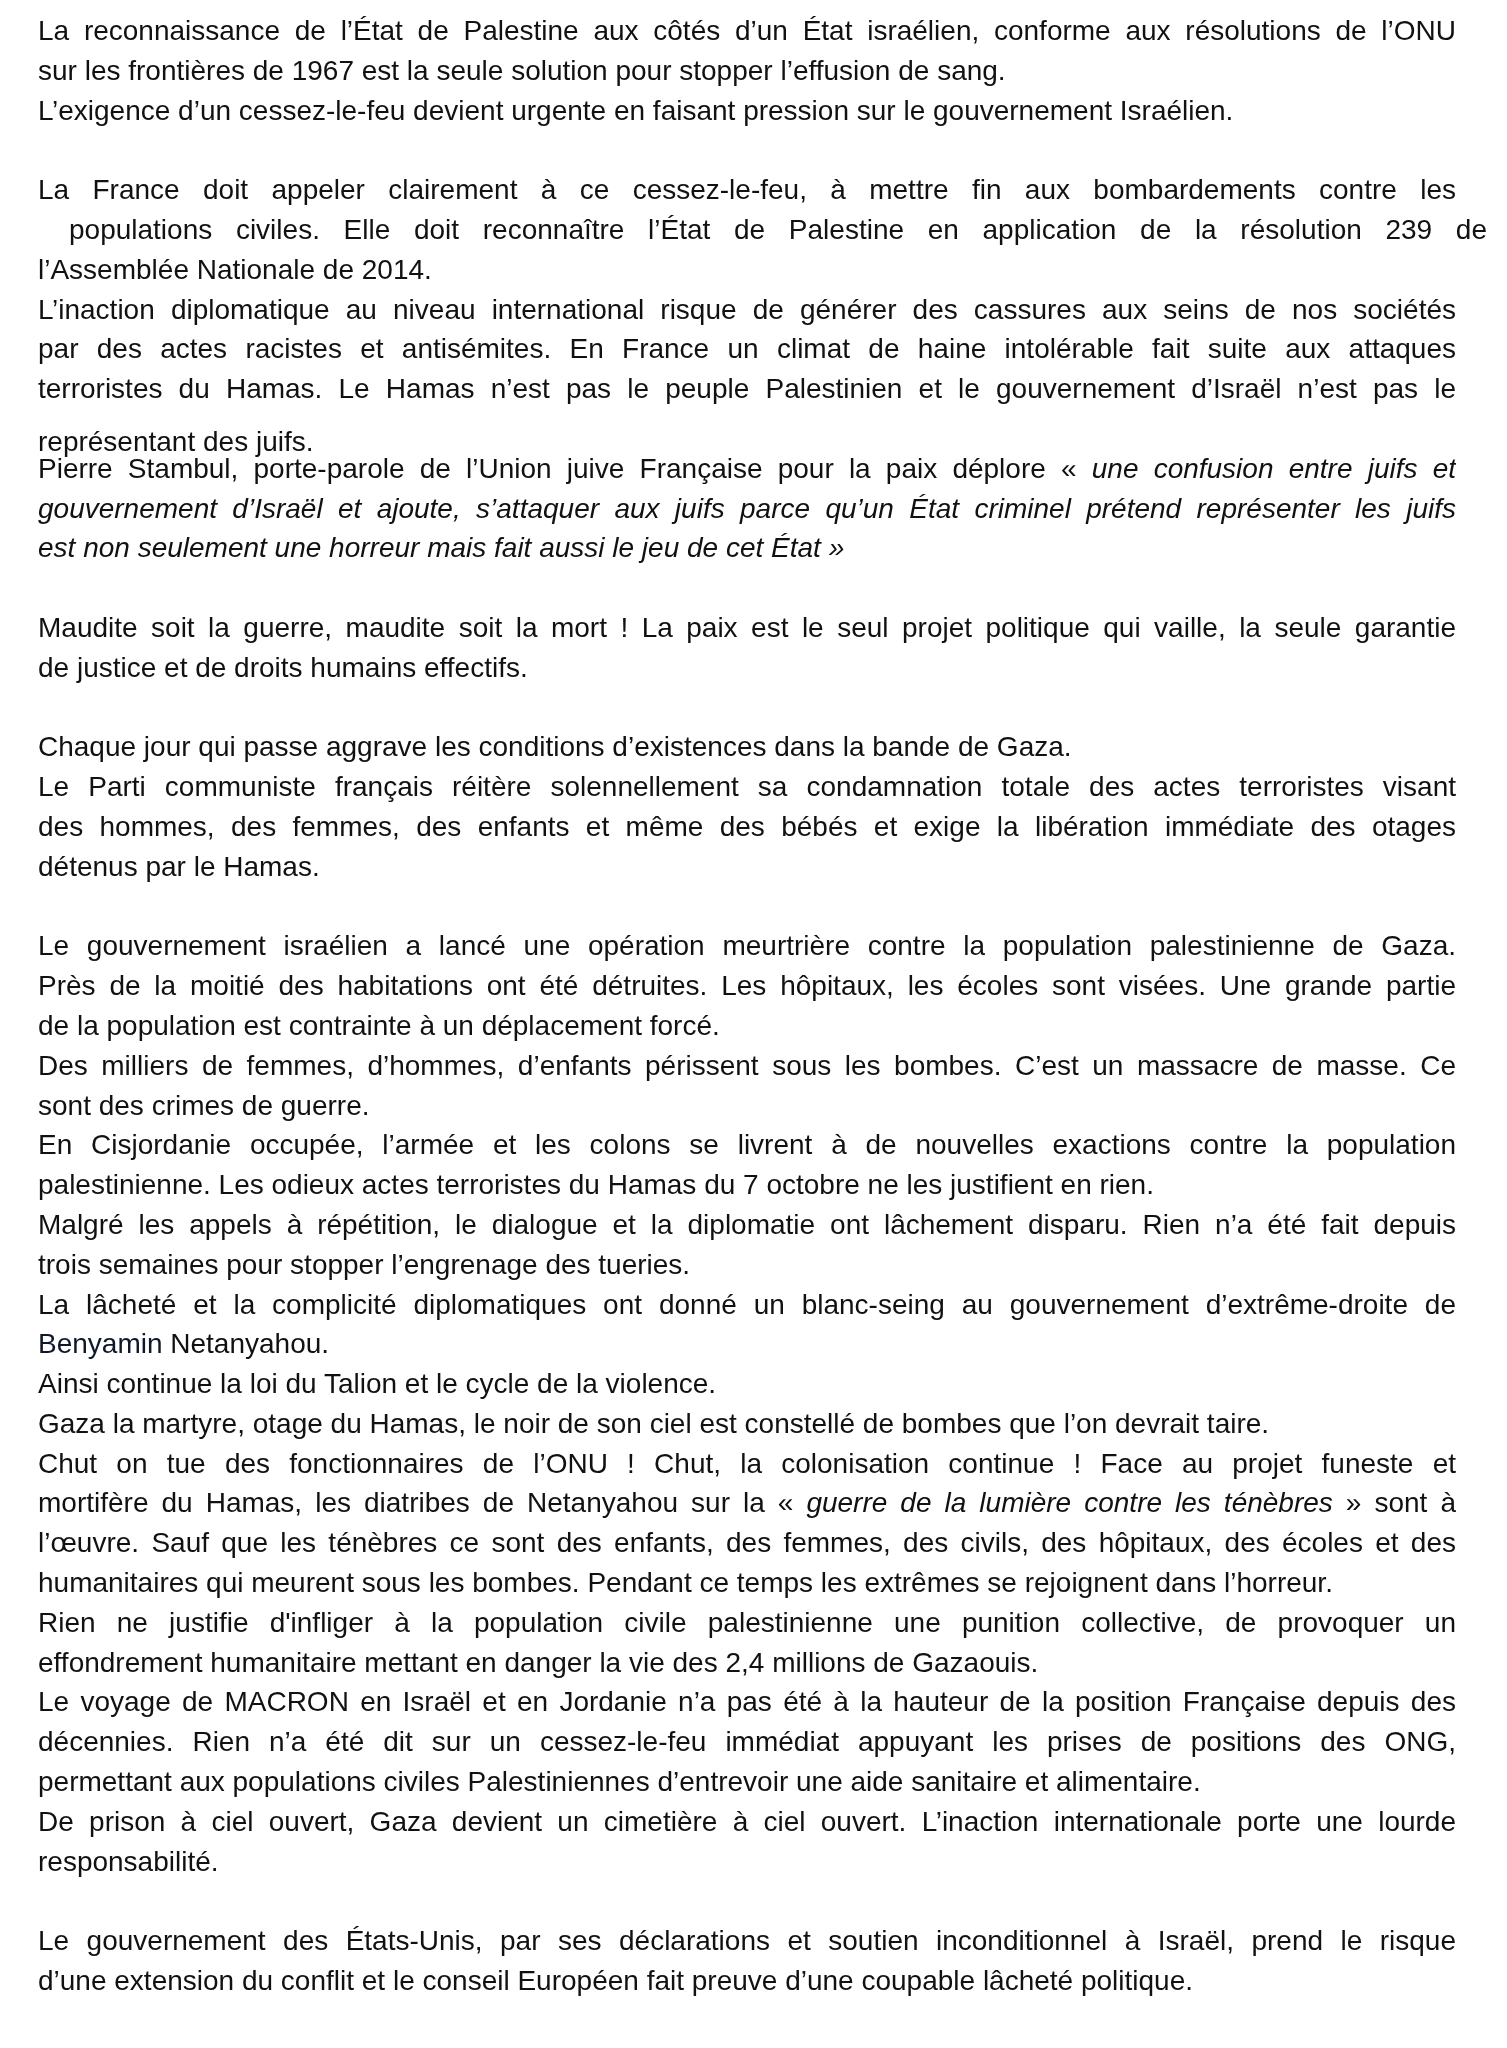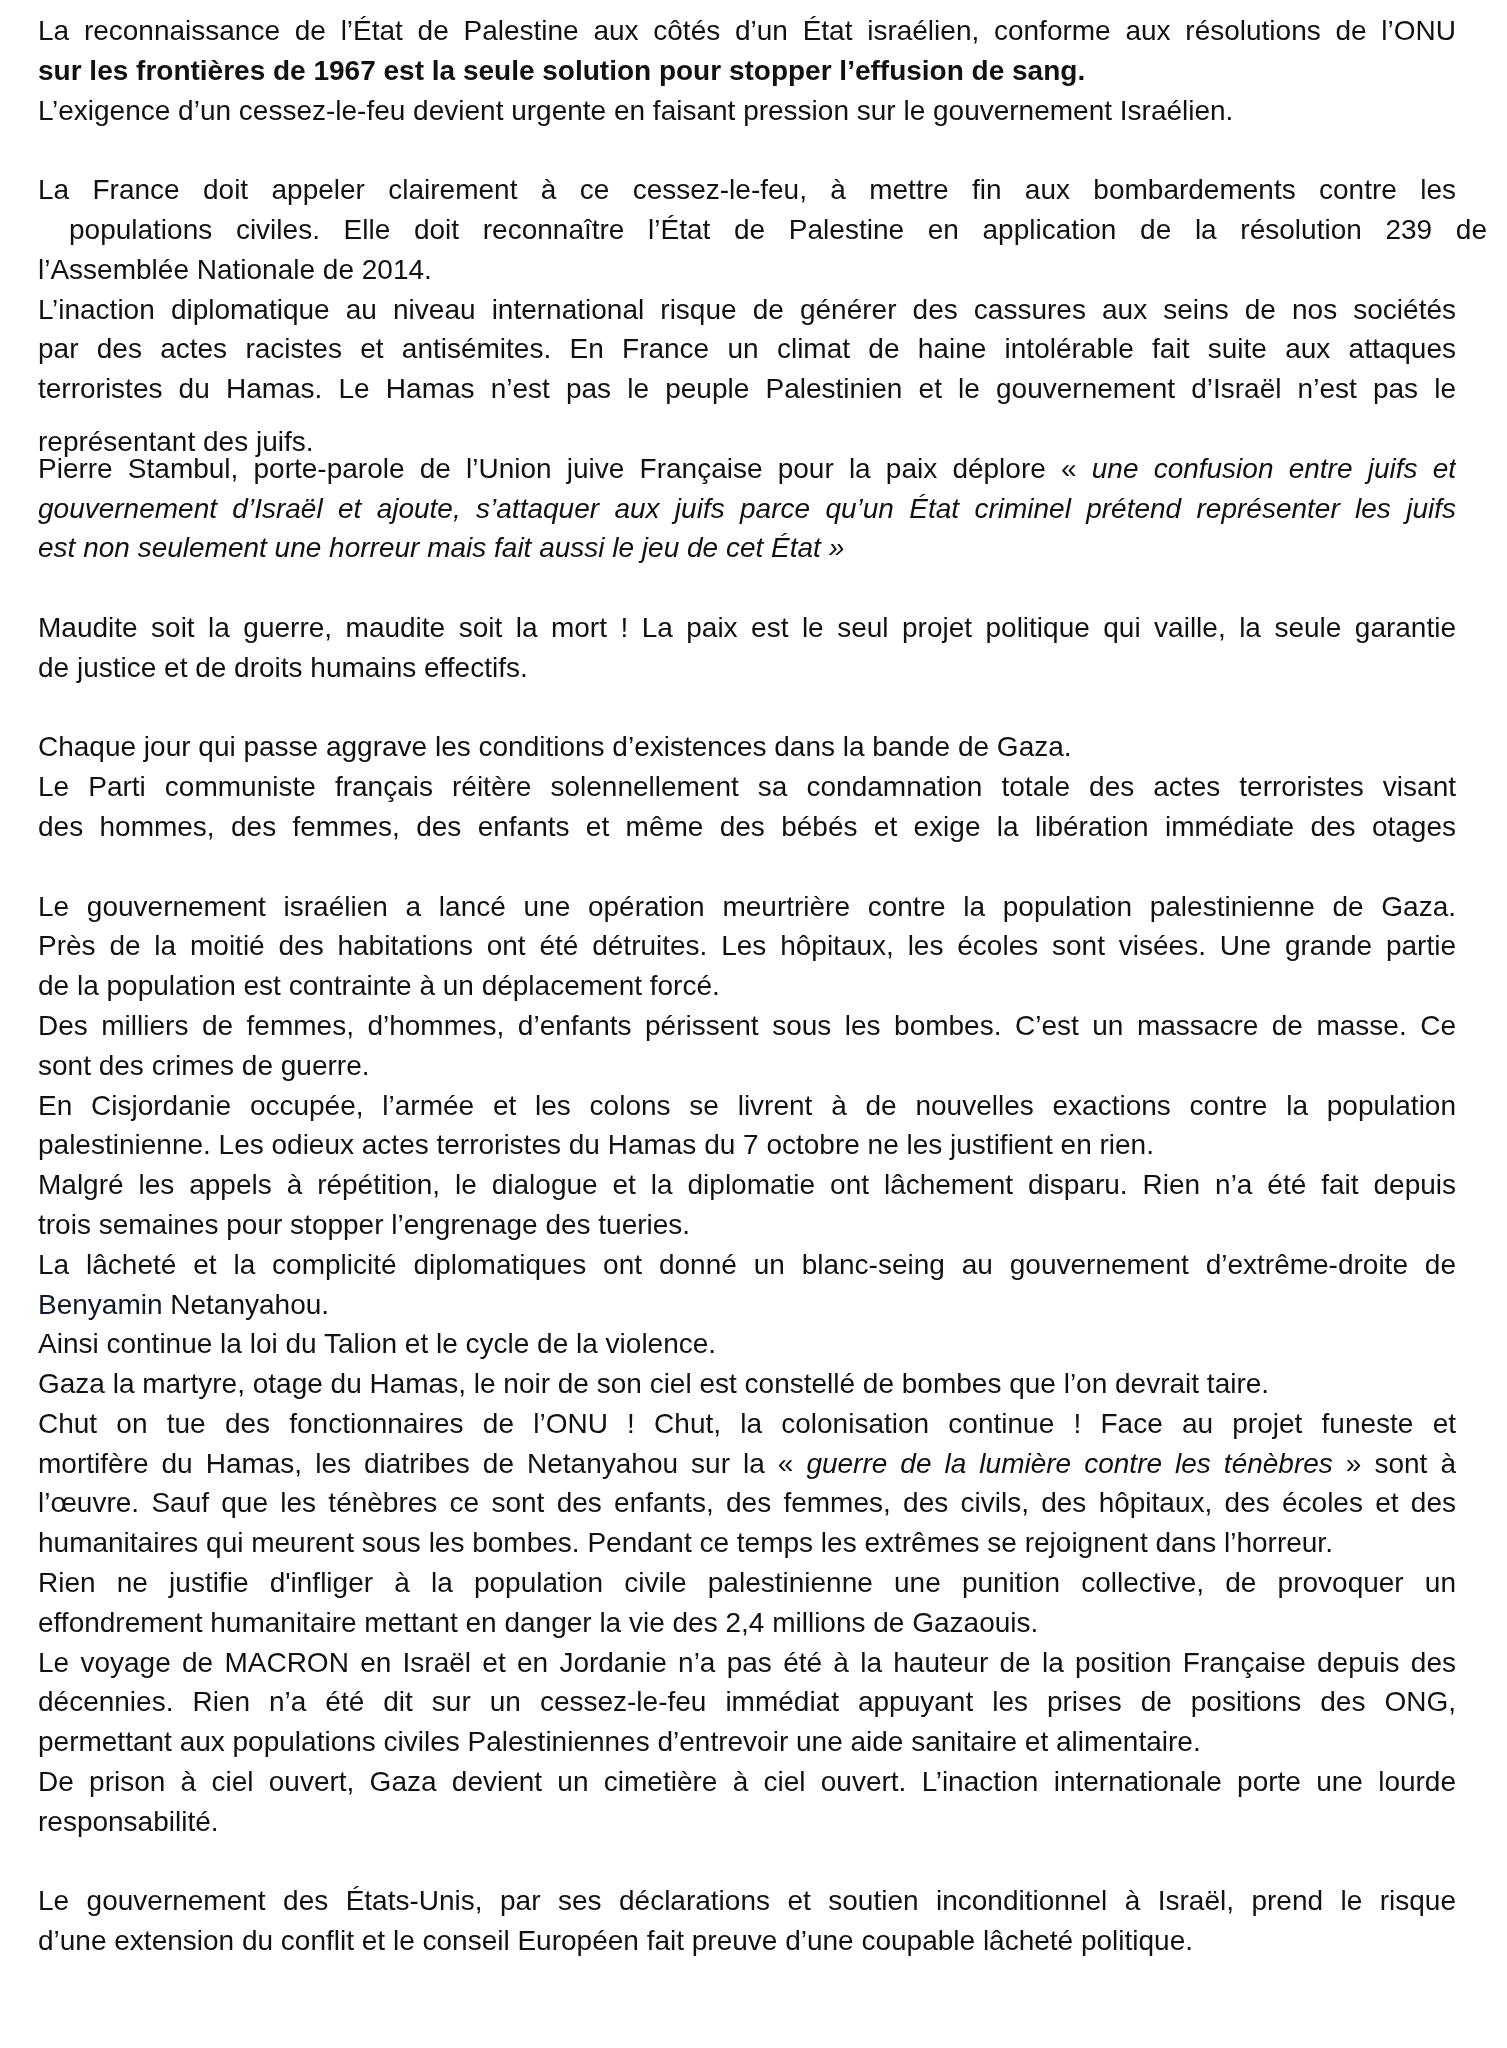--- a/index.html
+++ b/index.html
@@ -43,21 +43,21 @@
   }
   .seg-italic { font-style: italic; text-align: right; }
   .seg-muted { color: #0f172a; }
 </style>
 </head>
 <body>
 
 <div id="doc">
     <div class="para">
       <div class="line justified"><span class="line-inner" style="white-space: normal; width: 1418px; height: 39.8px; overflow: hidden;"><span>La reconnaissance de l’État de Palestine aux côtés d’un État israélien, conforme aux résolutions de l’ONU</span></span></div>
-      <div class="line"><span class="line-inner" style="white-space: pre; font-weight: bold;"><span>sur les frontières de 1967 est la seule solution pour stopper l’effusion de sang.</span></span></div>
+      <div class="line"><span class="line-inner" style="white-space: pre;"><span>sur les frontières de 1967 est la seule solution pour stopper l’effusion de sang.</span></span></div>
     </div>
     <div class="para">
       <div class="line"><span class="line-inner" style="white-space: pre;"><span>L’exigence d’un cessez-le-feu devient urgente en faisant pression sur le gouvernement Israélien.</span></span></div>
     </div>
     <div class="blank"></div>
     <div class="para">
       <div class="line justified"><span class="line-inner" style="white-space: normal; width: 1418px; height: 39.8px; overflow: hidden;"><span>La France doit appeler clairement à ce cessez-le-feu, à mettre fin aux bombardements contre les</span></span></div>
       <div class="line justified"><span class="line-inner" style="white-space: normal; width: 1418px; height: 39.8px; overflow: hidden; margin-left: 31px;"><span>populations civiles. Elle doit reconnaître l’État de Palestine en application de la résolution 239 de</span></span></div>
       <div class="line"><span class="line-inner" style="white-space: pre;"><span>l’Assemblée Nationale de 2014.</span></span></div>
     </div>
@@ -77,20 +77,21 @@
       <div class="line justified"><span class="line-inner" style="white-space: normal; width: 1418px; height: 39.8px; overflow: hidden;"><span>Maudite soit la guerre, maudite soit la mort ! La paix est le seul projet politique qui vaille, la seule garantie</span></span></div>
       <div class="line"><span class="line-inner" style="white-space: pre;"><span>de justice et de droits humains effectifs.</span></span></div>
     </div>
     <div class="blank"></div>
     <div class="para">
       <div class="line"><span class="line-inner" style="white-space: pre;"><span>Chaque jour qui passe aggrave les conditions d’existences dans la bande de Gaza.</span></span></div>
     </div>
     <div class="para">
       <div class="line justified"><span class="line-inner" style="white-space: normal; width: 1418px; height: 39.8px; overflow: hidden;"><span>Le Parti communiste français réitère solennellement sa condamnation totale des actes terroristes visant</span></span></div>
       <div class="line justified"><span class="line-inner" style="white-space: normal; width: 1418px; height: 39.8px; overflow: hidden;"><span>des hommes, des femmes, des enfants et même des bébés et exige la libération immédiate des otages</span></span></div>
+      <div class="line"><span class="line-inner" style="white-space: pre;"><span>détenus par le Hamas.</span></span></div>
     </div>
     <div class="blank"></div>
     <div class="para">
       <div class="line justified"><span class="line-inner" style="white-space: normal; width: 1418px; height: 39.8px; overflow: hidden;"><span>Le gouvernement israélien a lancé une opération meurtrière contre la population palestinienne de Gaza.</span></span></div>
       <div class="line justified"><span class="line-inner" style="white-space: normal; width: 1418px; height: 39.8px; overflow: hidden;"><span>Près de la moitié des habitations ont été détruites. Les hôpitaux, les écoles sont visées. Une grande partie</span></span></div>
       <div class="line"><span class="line-inner" style="white-space: pre;"><span>de la population est contrainte à un déplacement forcé.</span></span></div>
     </div>
     <div class="para">
       <div class="line justified"><span class="line-inner" style="white-space: normal; width: 1418px; height: 39.8px; overflow: hidden;"><span>Des milliers de femmes, d’hommes, d’enfants périssent sous les bombes. C’est un massacre de masse. Ce</span></span></div>
       <div class="line"><span class="line-inner" style="white-space: pre;"><span>sont des crimes de guerre.</span></span></div>

